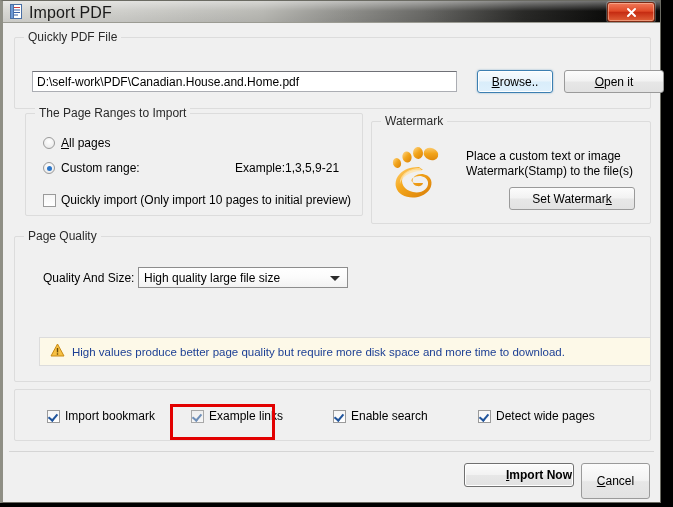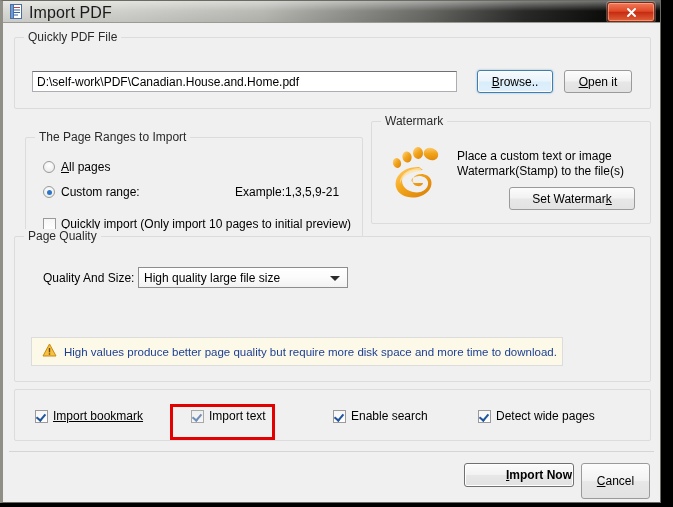--- a/index.html
+++ b/index.html
@@ -298,26 +298,26 @@
 
       <div class="group" style="left:11px; top:14px; width:637px; height:72px;">
         <span class="legend">Quickly PDF File</span>
 
         <div class="textbox" style="left:17px; top:33px; width:425px; height:21px;" title="D:\self-work\PDF\Canadian.House.and.Home.pdf">D:\self-work\PDF\Canadian.House.and.Home.pdf</div>
 
         <div class="btn focus" style="left:462px; top:32px; width:76px; height:23px;">
           <span><span class="u">B</span><span>rowse..</span></span>
         </div>
 
-        <div class="btn" style="left:549px; top:32px; width:68px; height:23px;">
+        <div class="btn" style="left:549px; top:32px; width:100px; height:23px;">
           <span><span class="u">O</span><span>pen it</span></span>
         </div>
       </div>
 
-      <div class="group" style="left:22px; top:114px; width:338px; height:103px;">
+      <div class="group" style="left:22px; top:90px; width:338px; height:103px;">
         <span class="legend">The Page Ranges to Import</span>
 
         <div class="radio-row" style="left:17px; top:22px;">
           <span class="radio"></span>
           <span><span class="lbl-u">A</span>ll pages</span>
         </div>
 
         <div class="radio-row" style="left:17px; top:47px;">
           <span class="radio checked"></span>
           <span>Custom range:</span>
@@ -365,60 +365,60 @@
                      L 26 41
                      C 23 41, 21 38, 24 36
                      C 29 32, 38 34, 39 40
                      C 40 47, 32 52, 24 50
                      C 15 48, 11 41, 14 35
                      C 18 28, 27 27, 34 28 Z" fill="url(#gfoot)"></path>
             <path d="M31 26 C 18 26, 10 34, 11 42 C 12 36, 20 29, 33 29 Z" fill="#ffe3a8" opacity=".75"></path>
           </svg>
         </span>
 
-        <span class="wm-text" style="left:85px; top:27px;">Place a custom text or image
+        <span class="wm-text" style="left:94px; top:27px;">Place a custom text or image
 Watermark(Stamp) to the file(s)</span>
 
         <div class="btn" style="left:137px; top:65px; width:126px; height:23px;">
           <span>Set Watermar<span class="u">k</span></span>
         </div>
       </div>
 
       <div class="group" style="left:11px; top:213px; width:637px; height:146px;padding-left:8px;">
         <span class="legend">Page Quality</span>
 
         <span style="position:absolute; left:28px; top:34px; font-size:12px;">Quality And Size:</span>
 
         <div class="combo" style="left:123px; top:30px; width:210px; height:21px;">
           <span>High quality large file size</span>
           <span class="arrow"></span>
         </div>
 
-        <div id="info-bar" style="left:16px; top:100px; width:532px; height:29px;">
+        <div id="info-bar" style="left:24px; top:100px; width:612px; height:29px;">
           <span>
             <svg width="15" height="14" viewBox="0 0 15 14">
               <path d="M7.5 1 L14 13 L1 13 Z" fill="#f6c043" stroke="#c98a12" stroke-width="1" stroke-linejoin="round"></path>
               <rect x="6.8" y="5" width="1.4" height="4.4" fill="#6b4a06"></rect>
               <rect x="6.8" y="10.3" width="1.4" height="1.4" fill="#6b4a06"></rect>
             </svg>
           </span>
           <span class="info-text">High values produce better page quality but require more disk space and more time to download.</span>
         </div>
       </div>
 
       <div class="group" style="left:11px; top:366px; width:637px; height:52px;">
 
-        <div class="check-row" style="left:20px; top:19px;text-decoration:underline;">
+        <div class="check-row" style="left:32px; top:19px;">
           <span class="cb checked"></span>
           <span>Import bookmark</span>
         </div>
 
         <div class="check-row" style="left:176px; top:19px;">
           <span class="cb checked muted"></span>
-          <span>Import text</span>
+          <span>Example links</span>
         </div>
 
         <div class="check-row" style="left:318px; top:19px;">
           <span class="cb checked"></span>
           <span>Enable search</span>
         </div>
 
         <div class="check-row" style="left:463px; top:19px;">
           <span class="cb checked"></span>
           <span>Detect wide pages</span>

